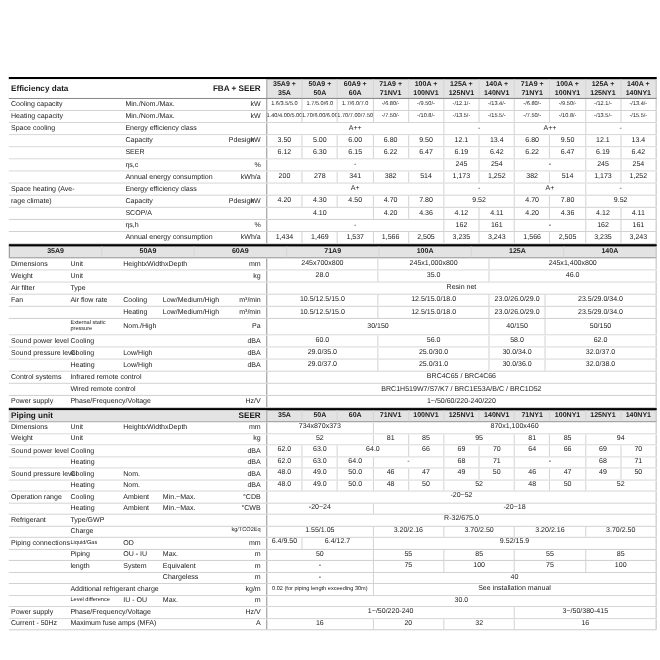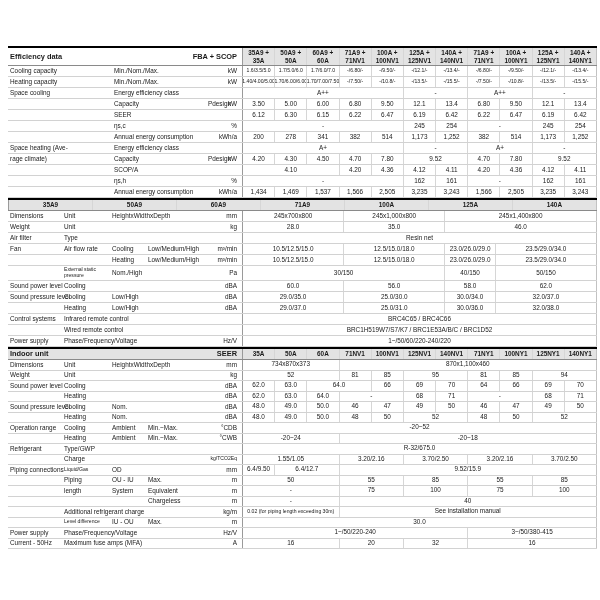--- a/index.html
+++ b/index.html
@@ -1,18 +1,18 @@
 <!DOCTYPE html>
 <html><head>
 <meta charset="utf-8">
 <style>
   html,body{margin:0;padding:0;background:#fff;}
   .page{position:relative;width:600px;height:600px;background:#fff;overflow:hidden;
         font-family:"Liberation Sans",sans-serif;color:#1a1a1a;}
-  .tbl{position:absolute;left:8px;top:46px;width:589px;}
+  .tbl{position:absolute;left:8px;top:70px;width:589px;}
   .row{display:flex;position:relative;border-bottom:1px solid #d2d2d2;box-sizing:border-box;background:#fff;}
   .head-row{border-top:2px solid #000;border-bottom:1px solid #8a8a8a;background:#e3e3e3;}
   .head-row .labels{background:#fff;}
   .head-row.std-head .labels{background:#e3e3e3;}
   .labels{width:234px;flex:none;position:relative;}
   .lab{position:absolute;top:50%;transform:translateY(-50%);white-space:pre-line;
        line-height:1.12;font-size:6.4px;}
   .la{left:2px;}
   .sec-eff .lb{left:106px;} .sec-eff .lc{left:200px;}
   .sec-std .lb{left:56px;} .sec-std .lc{left:104px;} .sec-std .ld{left:140px;}
@@ -28,21 +28,21 @@
   .model{font-weight:bold;font-size:7.4px;}
 </style>
 </head>
 <body>
 
 <div class="page">
   <div class="tbl" id="spec-table">
       <div class="row head-row sec-eff" style="height: 20px;">
         <div class="labels">
           <div class="lab la sec-title">Efficiency data</div>
-          <div class="lab lu model">FBA + SCOP</div>
+          <div class="lab lu model">FBA + SEER</div>
         </div>
         <div class="vals">
           <div class="cell hdrcell" style="width: 9.09091%;">35A9 +
 35A</div>
           <div class="cell hdrcell" style="width: 9.09091%;">50A9 +
 50A</div>
           <div class="cell hdrcell" style="width: 9.09091%;">60A9 +
 60A</div>
           <div class="cell hdrcell" style="width: 9.09091%;">71A9 +
 71NV1</div>
@@ -413,21 +413,21 @@
           <div class="lab la">Power supply</div>
           <div class="lab lb">Phase/Frequency/Voltage</div>
           <div class="lab lu">Hz/V</div>
         </div>
         <div class="vals">
           <div class="cell" style="width: 100%;">1~/50/60/220-240/220</div>
         </div>
       </div>
       <div class="row head-row sec-std std-head" style="height: 13px;">
         <div class="labels">
-          <div class="lab la sec-title">Indoor unit</div>
+          <div class="lab la sec-title">Piping unit</div>
           <div class="lab lu model">SEER</div>
         </div>
         <div class="vals">
           <div class="cell hdrcell" style="width: 9.09091%;">35A</div>
           <div class="cell hdrcell" style="width: 9.09091%;">50A</div>
           <div class="cell hdrcell" style="width: 9.09091%;">60A</div>
           <div class="cell hdrcell" style="width: 9.09091%;">71NV1</div>
           <div class="cell hdrcell" style="width: 9.09091%;">100NV1</div>
           <div class="cell hdrcell" style="width: 9.09091%;">125NV1</div>
           <div class="cell hdrcell" style="width: 9.09091%;">140NV1</div>

